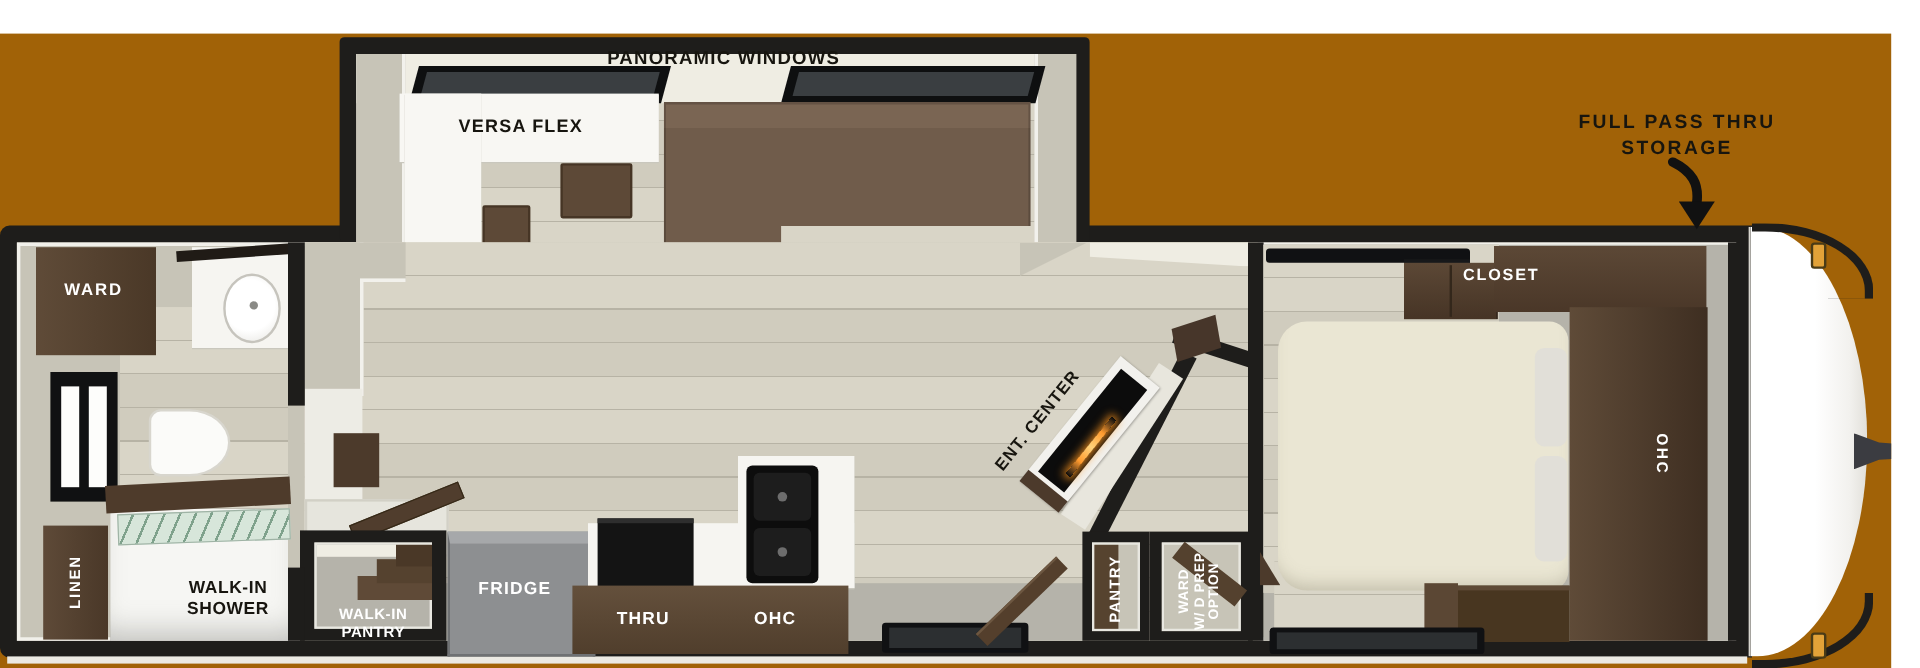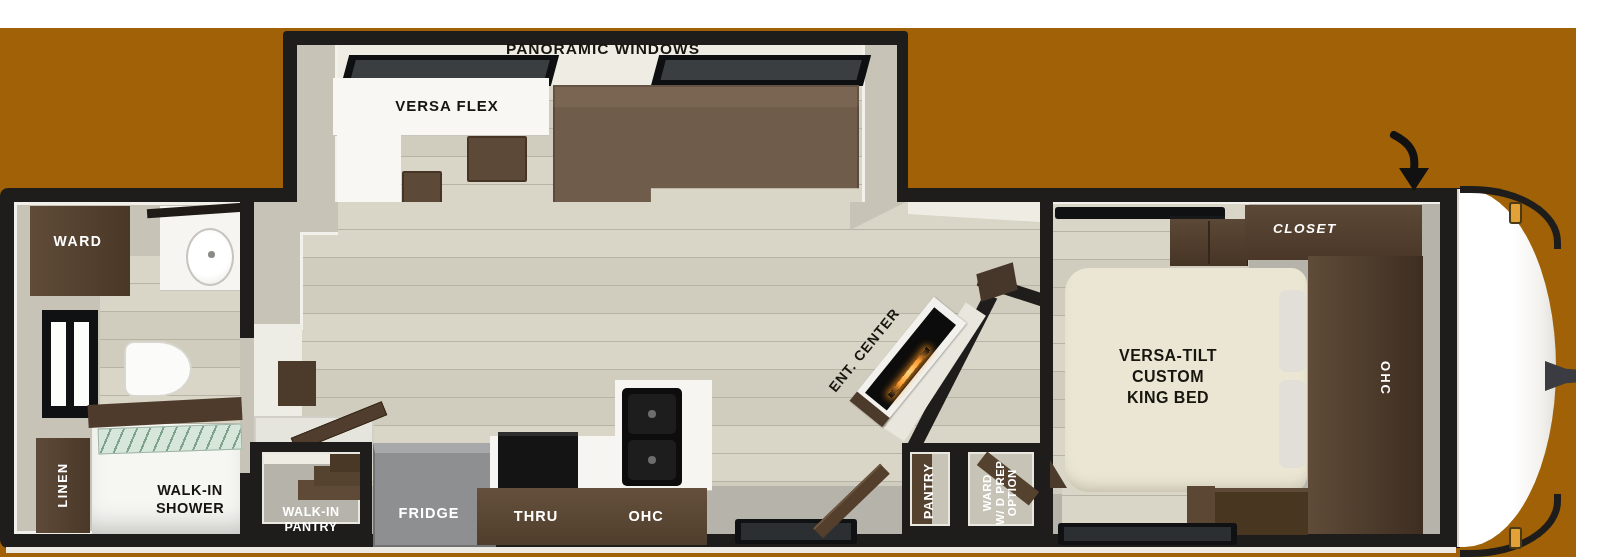--- a/index.html
+++ b/index.html
@@ -42,21 +42,21 @@
   <div class="win" style="left:345px;top:27px;width:210px;height:31px;">
       <div class="glass"></div>
     </div>
   <div class="win" style="left:655px;top:27px;width:212px;height:31px;">
       <div class="glass"></div>
     </div>
   <div class="lbl" style="left:453px;top:12px;width:300px;font-size:15.5px;letter-spacing:1px;">PANORAMIC WINDOWS</div>
 
   <div class="counter" style="left:333px;top:50px;width:216px;height:57px;background:#f8f7f3;"></div>
   <div class="counter" style="left:337px;top:50px;width:64px;height:153px;background:#f8f7f3;"></div>
-  <div class="lbl" style="left:347px;top:69px;width:200px;font-size:15px;letter-spacing:1px;">VERSA FLEX</div>
+  <div class="lbl" style="left:334px;top:69px;width:200px;font-size:15px;letter-spacing:1px;">VERSA FLEX</div>
   <div class="abs" style="left:467px;top:108px;width:56px;height:42px;background:#5d4937;border:2px solid #463525;border-radius:2px;"></div>
   <div class="abs" style="left:402px;top:143px;width:36px;height:55px;background:#5d4937;border:2px solid #463525;border-radius:2px;"></div>
 
   <div class="abs" style="left:553px;top:57px;width:306px;height:164px;
        background:linear-gradient(180deg,#7a6553 0 22px,#705c4b 22px);
        clip-path:polygon(0 0,100% 0,100% 63%,32% 63%,32% 100%,0 100%);
        box-shadow:inset 0 0 0 2px rgba(0,0,0,.18);"></div>
 
   <div class="wood" style="left:254px;top:174px;width:794px;height:332px;"></div>
   <div class="beige" style="left:254px;top:174px;width:46px;height:128px;border-right:3px solid #f2f1ec;"></div>
@@ -73,21 +73,21 @@
   <div class="abs" style="left:373px;top:415px;width:119px;height:92px;background:#8d8f91;border:2px solid #6f7173;border-top:10px solid #a6a8aa;"></div>
   <div class="counter" style="left:490px;top:408px;width:222px;height:54px;"></div>
   <div class="counter" style="left:615px;top:352px;width:97px;height:110px;"></div>
   <div class="abs" style="left:498px;top:404px;width:80px;height:56px;background:#141414;border-top:4px solid #2e2e2e;"></div>
   <div class="abs" style="left:622px;top:360px;width:60px;height:98px;background:#0d0d0d;border-radius:5px;"></div>
   <div class="abs" style="left:628px;top:366px;width:48px;height:40px;background:#1d1d1d;border-radius:5px;"></div>
   <div class="abs" style="left:628px;top:412px;width:48px;height:40px;background:#1d1d1d;border-radius:5px;"></div>
   <div class="abs" style="left:648px;top:382px;width:8px;height:8px;background:#6d6d6d;border-radius:50%;"></div>
   <div class="abs" style="left:648px;top:428px;width:8px;height:8px;background:#6d6d6d;border-radius:50%;"></div>
   <div class="cab" style="left:477px;top:460px;width:230px;height:57px;background:linear-gradient(180deg,#64503c,#503e2c);"></div>
-  <div class="lbl white" style="left:379px;top:477px;width:100px;font-size:14.5px;letter-spacing:1px;">FRIDGE</div>
+  <div class="lbl white" style="left:379px;top:455px;width:100px;font-size:14.5px;letter-spacing:1px;">FRIDGE</div>
   <div class="lbl white" style="left:486px;top:480px;width:100px;font-size:14.5px;letter-spacing:1px;">THRU</div>
   <div class="lbl white" style="left:596px;top:480px;width:100px;font-size:14.5px;letter-spacing:1px;">OHC</div>
 
   <div class="wall" style="left:250px;top:414px;width:122px;height:92px;"></div>
   <div class="gray" style="left:262px;top:424px;width:98px;height:72px;box-shadow:inset 0 0 0 2px #e8e7e0;"></div>
   <div class="whiteband" style="left:264px;top:426px;width:94px;height:10px;"></div>
   <div class="abs" style="left:298px;top:452px;width:62px;height:20px;background:#5f4a37;"></div>
   <div class="abs" style="left:314px;top:438px;width:46px;height:20px;background:#55422f;"></div>
   <div class="abs" style="left:330px;top:426px;width:30px;height:18px;background:#4a3827;"></div>
   <div class="lbl white" style="left:251px;top:477px;width:120px;font-size:12.5px;line-height:15px;letter-spacing:0.5px;">WALK-IN
@@ -146,42 +146,41 @@
 
   <div class="wall" style="left:1040px;top:174px;width:13px;height:332px;"></div>
   <div class="gray" style="left:1053px;top:176px;width:390px;height:330px;"></div>
   <div class="wood" style="left:1053px;top:176px;width:196px;height:290px;"></div>
   <div class="wood" style="left:1062px;top:440px;width:158px;height:58px;"></div>
   <div class="blackbar" style="left:1055px;top:179px;width:170px;height:12px;"></div>
   <div class="abs" style="left:1170px;top:188px;width:55px;height:6px;background:#17181a;"></div>
   <div class="abs" style="left:1170px;top:191px;width:78px;height:47px;background:linear-gradient(180deg,#5c4836,#463425);box-shadow:inset -1px 0 0 #2e2218;"></div>
   <div class="abs" style="left:1208px;top:193px;width:2px;height:43px;background:#33271b;"></div>
   <div class="abs" style="left:1245px;top:177px;width:177px;height:55px;background:linear-gradient(180deg,#5c4836,#4a3728);"></div>
-  <div class="lbl white" style="left:1245px;top:193px;width:120px;font-size:13.5px;letter-spacing:1.5px;font-style:italic;">CLOSET</div>
+  <div class="lbl white" style="left:1191px;top:193px;width:120px;font-size:13.5px;letter-spacing:1.5px;">CLOSET</div>
   <div class="abs" style="left:1308px;top:228px;width:115px;height:278px;background:linear-gradient(90deg,#5f4b38,#3e2e21);"></div>
   <div class="lbl white rot" style="left:1363px;top:343px;width:44px;font-size:13px;letter-spacing:2px;transform:rotate(90deg);">OHC</div>
   <div class="abs" style="left:1065px;top:240px;width:242px;height:224px;background:#eae6d3;border-radius:24px 16px 16px 24px;box-shadow:inset 0 -12px 14px -8px rgba(120,115,95,.35);"></div>
   <div class="abs" style="left:1279px;top:262px;width:27px;height:82px;background:#e1dfd8;border-radius:8px;"></div>
   <div class="abs" style="left:1279px;top:352px;width:27px;height:88px;background:#e1dfd8;border-radius:8px;"></div>
-  <div class="lbl" style="left:1068px;top:317px;width:200px;font-size:16px;line-height:21px;letter-spacing:0.5px;">VERSA-TILT
-CUSTOM
-KING BED</div>
   <div class="abs" style="left:1187px;top:458px;width:28px;height:42px;background:#5b4734;"></div>
   <div class="abs" style="left:1215px;top:460px;width:93px;height:43px;background:#483620;border-top:4px solid #5d4936;"></div>
   <div class="abs" style="left:1050px;top:432px;width:17px;height:28px;background:#4c3a2b;clip-path:polygon(0 0,100% 100%,0 100%);"></div>
   <div class="blackbar" style="left:1058px;top:495px;width:179px;height:22px;">
       <div class="glass"></div>
     </div>
   <div class="wall" style="left:1440px;top:174px;width:10px;height:332px;"></div>
 
   <div class="abs" style="left:1457px;top:161px;width:97px;height:358px;background:linear-gradient(90deg,#ffffff 55%,#f2f1ee 85%,#e2e0da);border-left:2px solid #d8d6cf;border-radius:0 92px 92px 0 / 0 180px 180px 0;"></div>
   <div class="abs" style="left:1460px;top:158px;width:94px;height:56px;border-top:7px solid #1e1d1b;border-right:7px solid #1e1d1b;border-left:none;border-bottom:none;border-radius:0 90px 0 0 / 0 56px 0 0;"></div>
   <div class="abs" style="left:1460px;top:466px;width:94px;height:56px;border-bottom:7px solid #1e1d1b;border-right:7px solid #1e1d1b;border-radius:0 0 90px 0 / 0 0 56px 0;"></div>
   <div class="abs" style="left:1509px;top:174px;width:9px;height:18px;background:#e2a238;border:2px solid #4a3b16;border-radius:3px;"></div>
   <div class="abs" style="left:1509px;top:499px;width:9px;height:18px;background:#e2a238;border:2px solid #4a3b16;border-radius:3px;"></div>
   <div class="abs" style="left:1545px;top:333px;width:55px;height:30px;background:#3b3c41;clip-path:polygon(0 0,38% 26%,100% 34%,100% 66%,38% 74%,0 100%);"></div>
 
+  <div class="lbl" style="left:1290px;top:64px;width:215px;font-size:16px;line-height:21px;letter-spacing:2px;">FULL PASS THRU
+STORAGE</div>
   <svg class="abs" style="left:1350px;top:103px;" width="90" height="64" viewBox="0 0 90 64">
     <path d="M 44 4 C 60 12, 66 22, 64 38" fill="none" stroke="#111111" stroke-width="8" stroke-linecap="round"></path>
     <polygon points="49,37 79,37 64,60" fill="#111111"></polygon>
   </svg>
 
 </div>
 
 </body></html>

